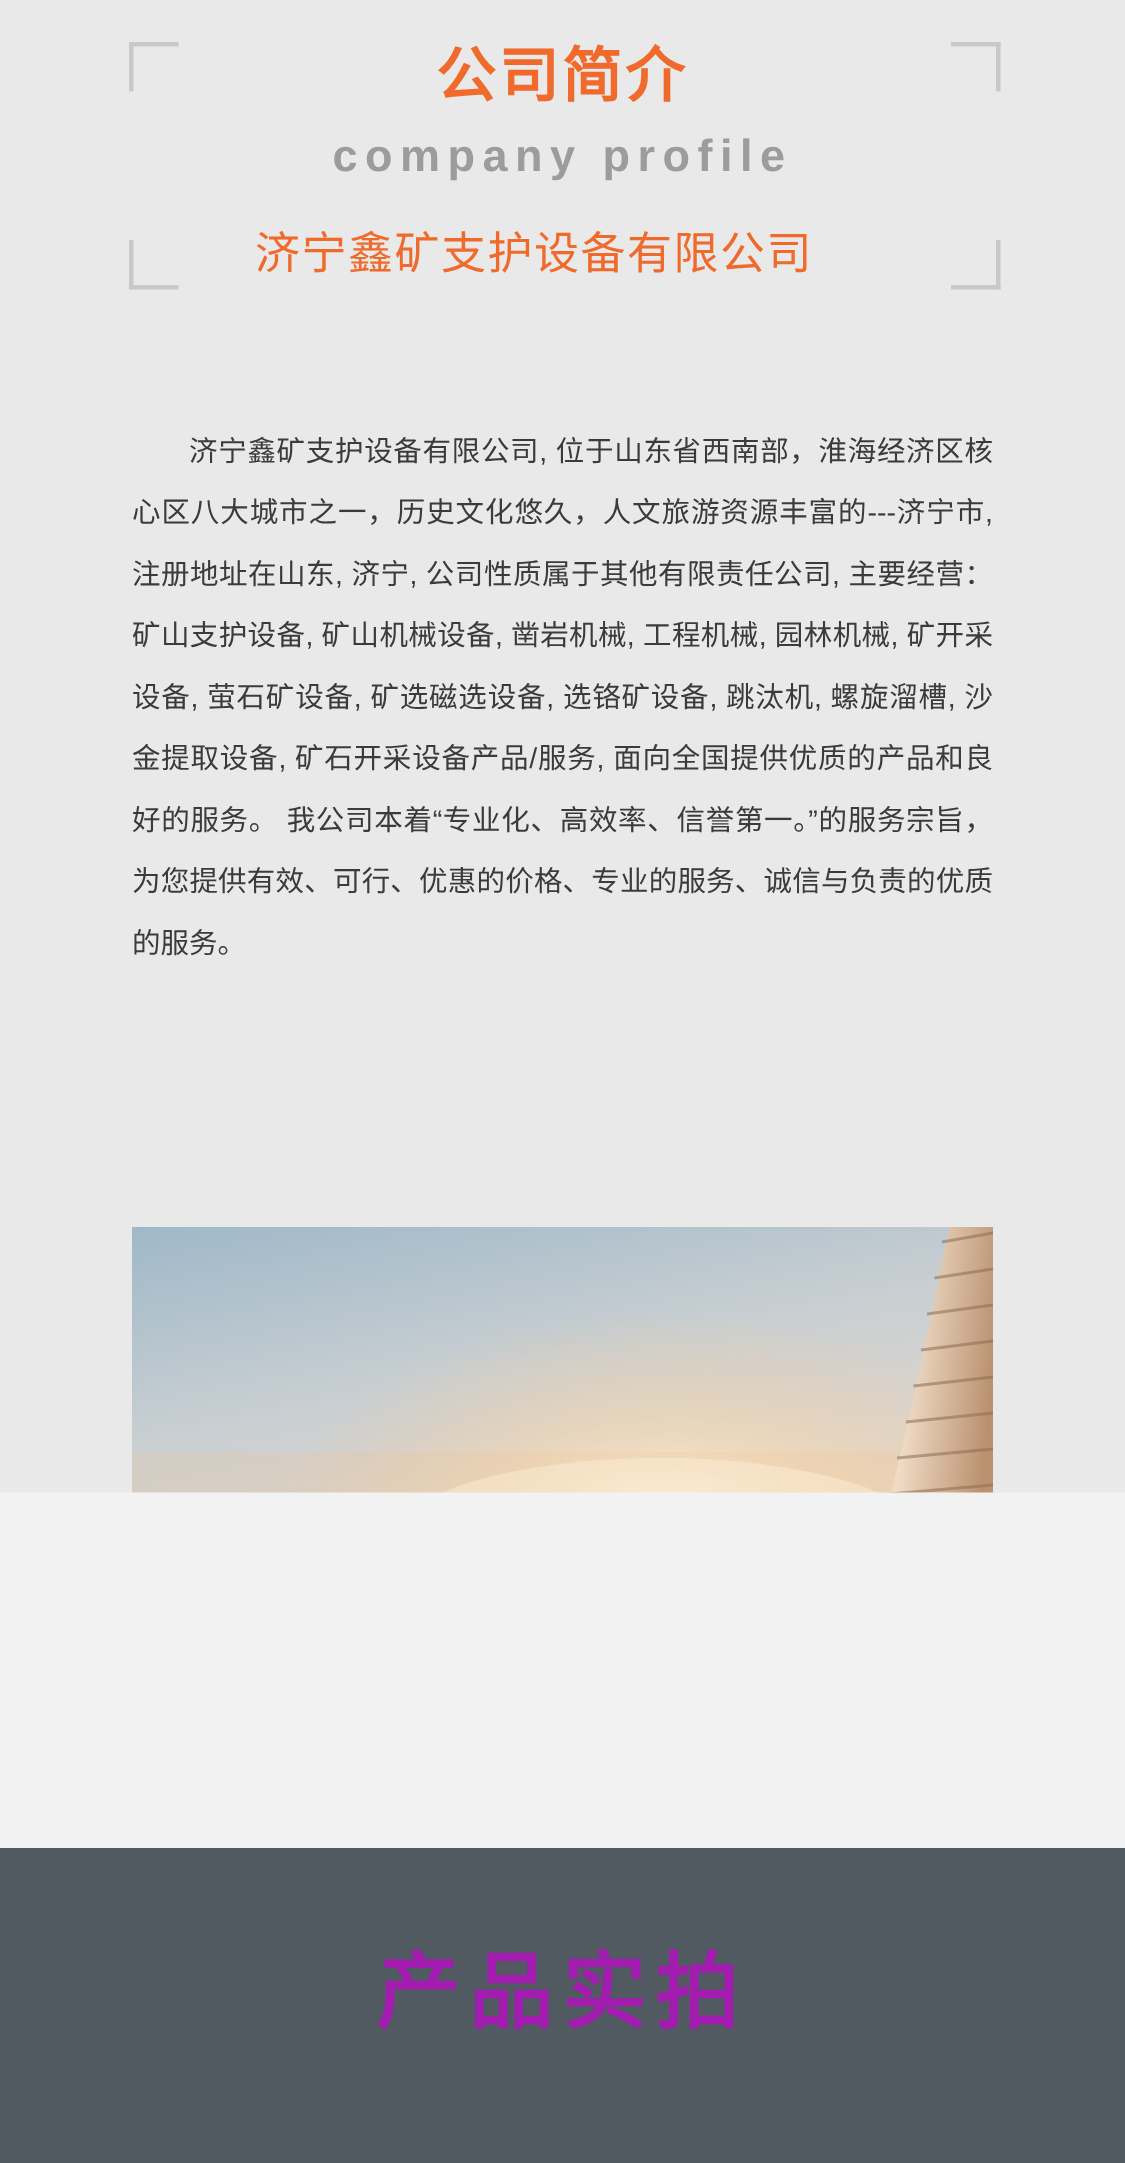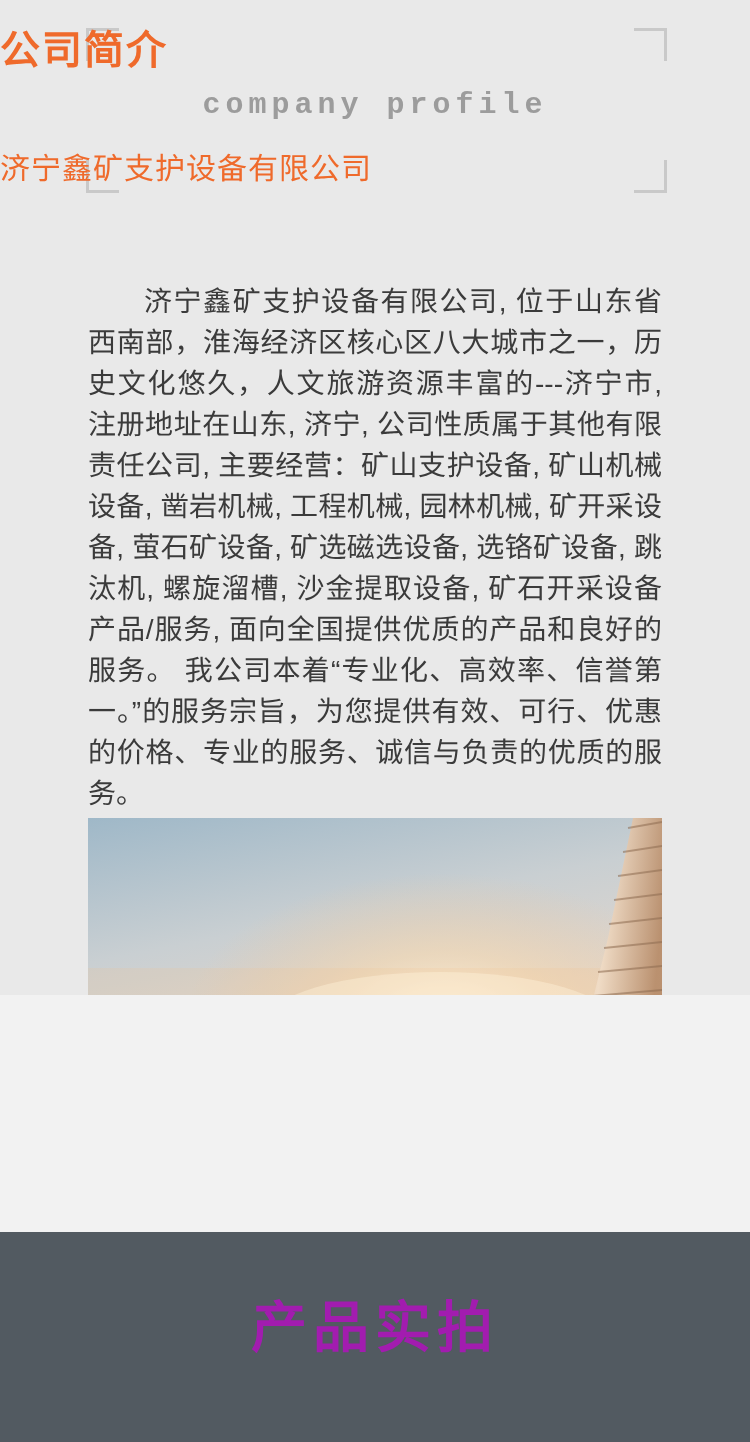--- a/index.html
+++ b/index.html
@@ -41,57 +41,58 @@
   .bracket.tl { left: 86px;  top: 28px;  border-right: none; border-bottom: none; }
   .bracket.tr { left: 634px; top: 28px;  border-left: none;  border-bottom: none; }
   .bracket.bl { left: 86px;  top: 160px; border-right: none; border-top: none; }
   .bracket.br { left: 634px; top: 160px; border-left: none;  border-top: none; }
 
   .title-cn {
     position: absolute;
     top: 18px;
     left: 0;
     width: 750px;
-    text-align: left;
+    text-align: center;
     font-size: 40px;
     font-weight: bold;
     color: #ef6a2b;
     letter-spacing: 2px;
     font-family: "Liberation Sans", sans-serif;
   }
   .title-en {
     position: absolute;
     top: 88px;
     left: 0;
     width: 750px;
     text-align: center;
     font-size: 30px;
     font-weight: bold;
     color: #9c9c9c;
     letter-spacing: 5px;
-    font-family: Liberation Mono, monospace;
+    font-family: Liberation Sans, sans-serif;
   }
   .title-sub {
     position: absolute;
     top: 144px;
     left: 0;
     width: 712px;
+    text-align: center;
     font-size: 30px;
     color: #ef6a2b;
     letter-spacing: 1px;
     font-family: "Liberation Sans", sans-serif;
   }
 
   
   .intro-text {
     position: absolute;
     top: 281px;
     left: 88px;
     width: 574px;
-    font-size: 28px;
+    font-size: 19px;
     line-height: 41px;
     color: #3b3b3b;
     text-align: justify;
     text-justify: inter-ideograph;
     text-indent: 2em;
     font-family: "Liberation Sans", sans-serif;
     letter-spacing: 0px;
   }
 
   

